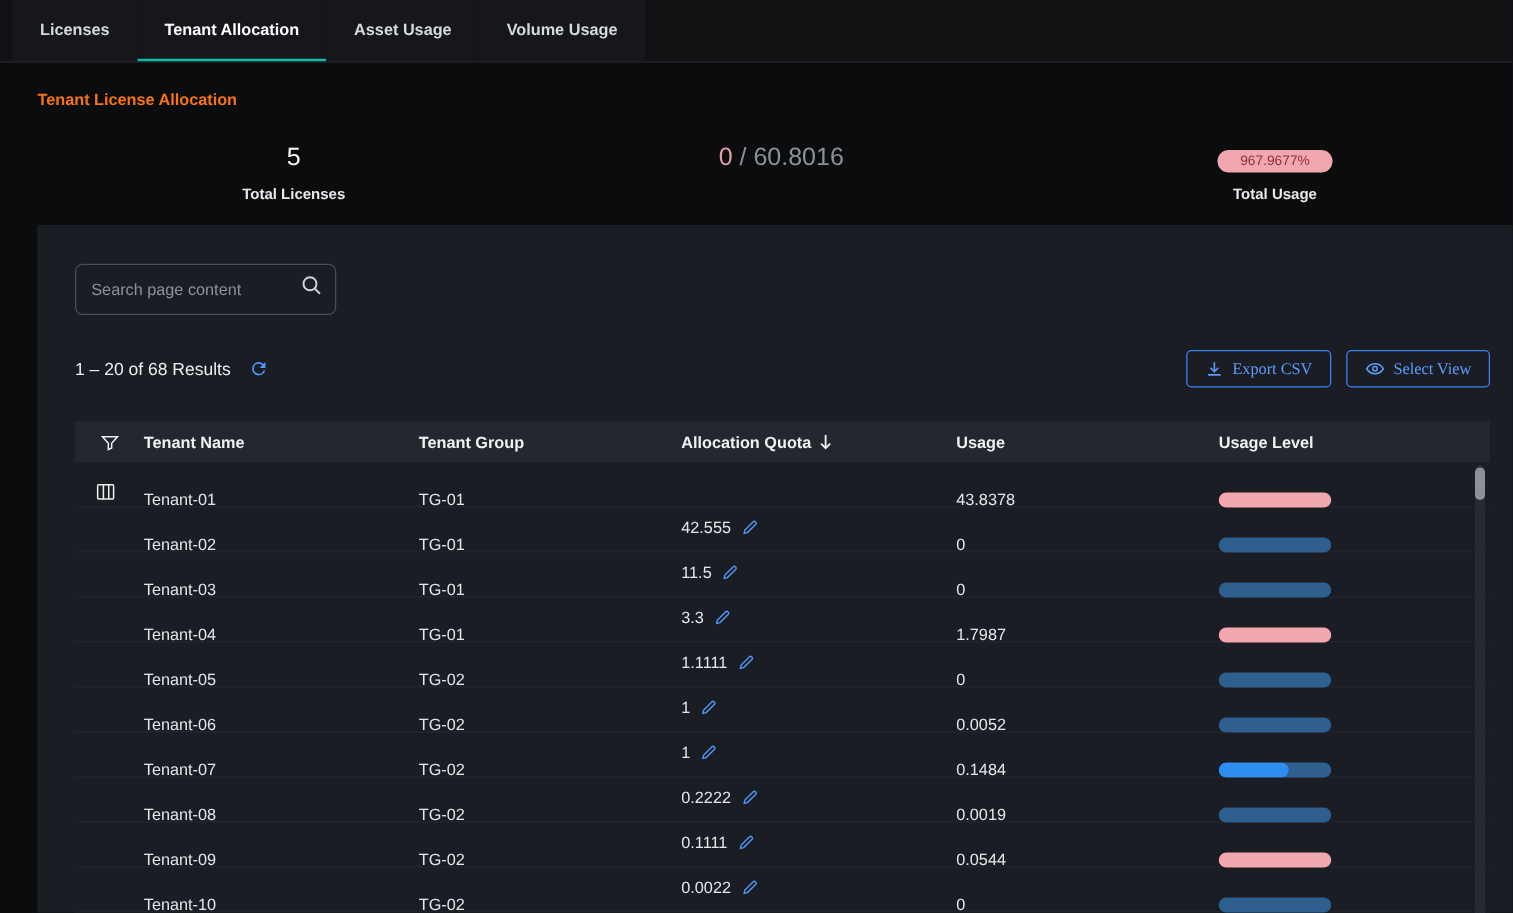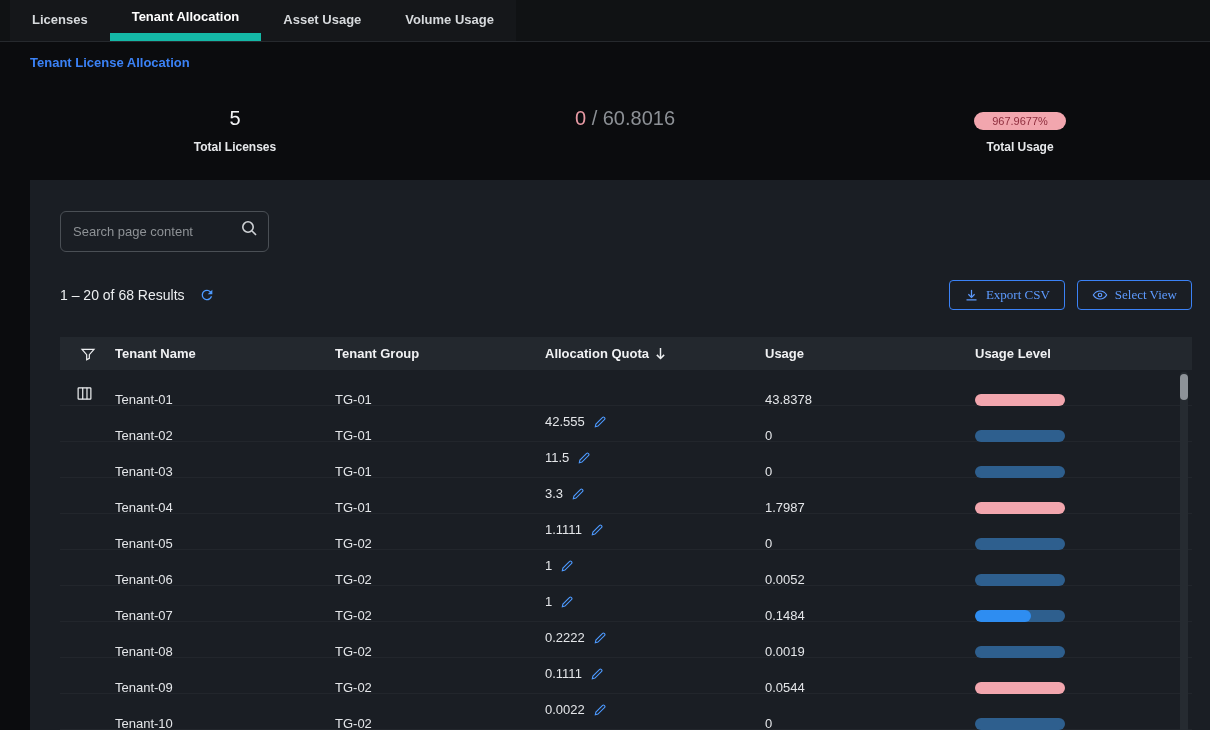--- a/index.html
+++ b/index.html
@@ -1,25 +1,25 @@
 <!DOCTYPE html>
 <html><head>
 <meta charset="utf-8">
 <style>
   * { margin:0; padding:0; box-sizing:border-box; }
   html,body { width:1210px; height:730px; background:#0b0c0e; font-family:"Liberation Sans", sans-serif; color:#e7e9eb; overflow:hidden; }
 
   
-  .tabbar { height:42px; background:#101214; border-bottom:1px solid #26292d; display:flex; align-items:stretch; padding-left:10px; }
+  .tabbar { height:50px; background:#101214; border-bottom:1px solid #26292d; display:flex; align-items:stretch; padding-left:10px; }
   .tab { display:flex; align-items:center; padding:0 22px; font-size:13px; font-weight:bold; color:#d7dadd; cursor:pointer; border-bottom:2px solid transparent; background:#15171a; }
-  .tab.active { color:#ffffff; border-bottom:8px solid #14b8a6; }
+  .tab.active { color:#ffffff; border-bottom:2px solid #14b8a6; }
 
   
   .page-header { position:relative; height:138px; }
-  .page-title { position:absolute; left:30px; top:13px; font-size:13px; font-weight:bold; color:#3b82f6; }
+  .page-title { position:absolute; left:30px; top:22px; font-size:13px; font-weight:bold; color:#f97316; }
   .stats { position:absolute; top:62px; left:0; width:100%; display:flex; }
   .stat { text-align:center; }
   .stat-value { font-size:20px; color:#f2f3f5; height:28px; line-height:28px; }
   .stat-label { margin-top:8px; font-size:12px; font-weight:bold; color:#e7e9eb; }
   .stat-1 { width:470px; }
   .stat-2 { width:310px; }
   .stat-3 { margin-left:auto; width:300px; padding-right:80px; }
   .avail { color:#e89aa4; }
   .alloc-sep, .alloc { color:#8d9196; }
   .usage-badge { display:inline-block; min-width:92px; height:18px; line-height:18px; border-radius:9px; background:#f2a6ae; color:#8f2e3e; font-size:11px; padding:0 6px; }

